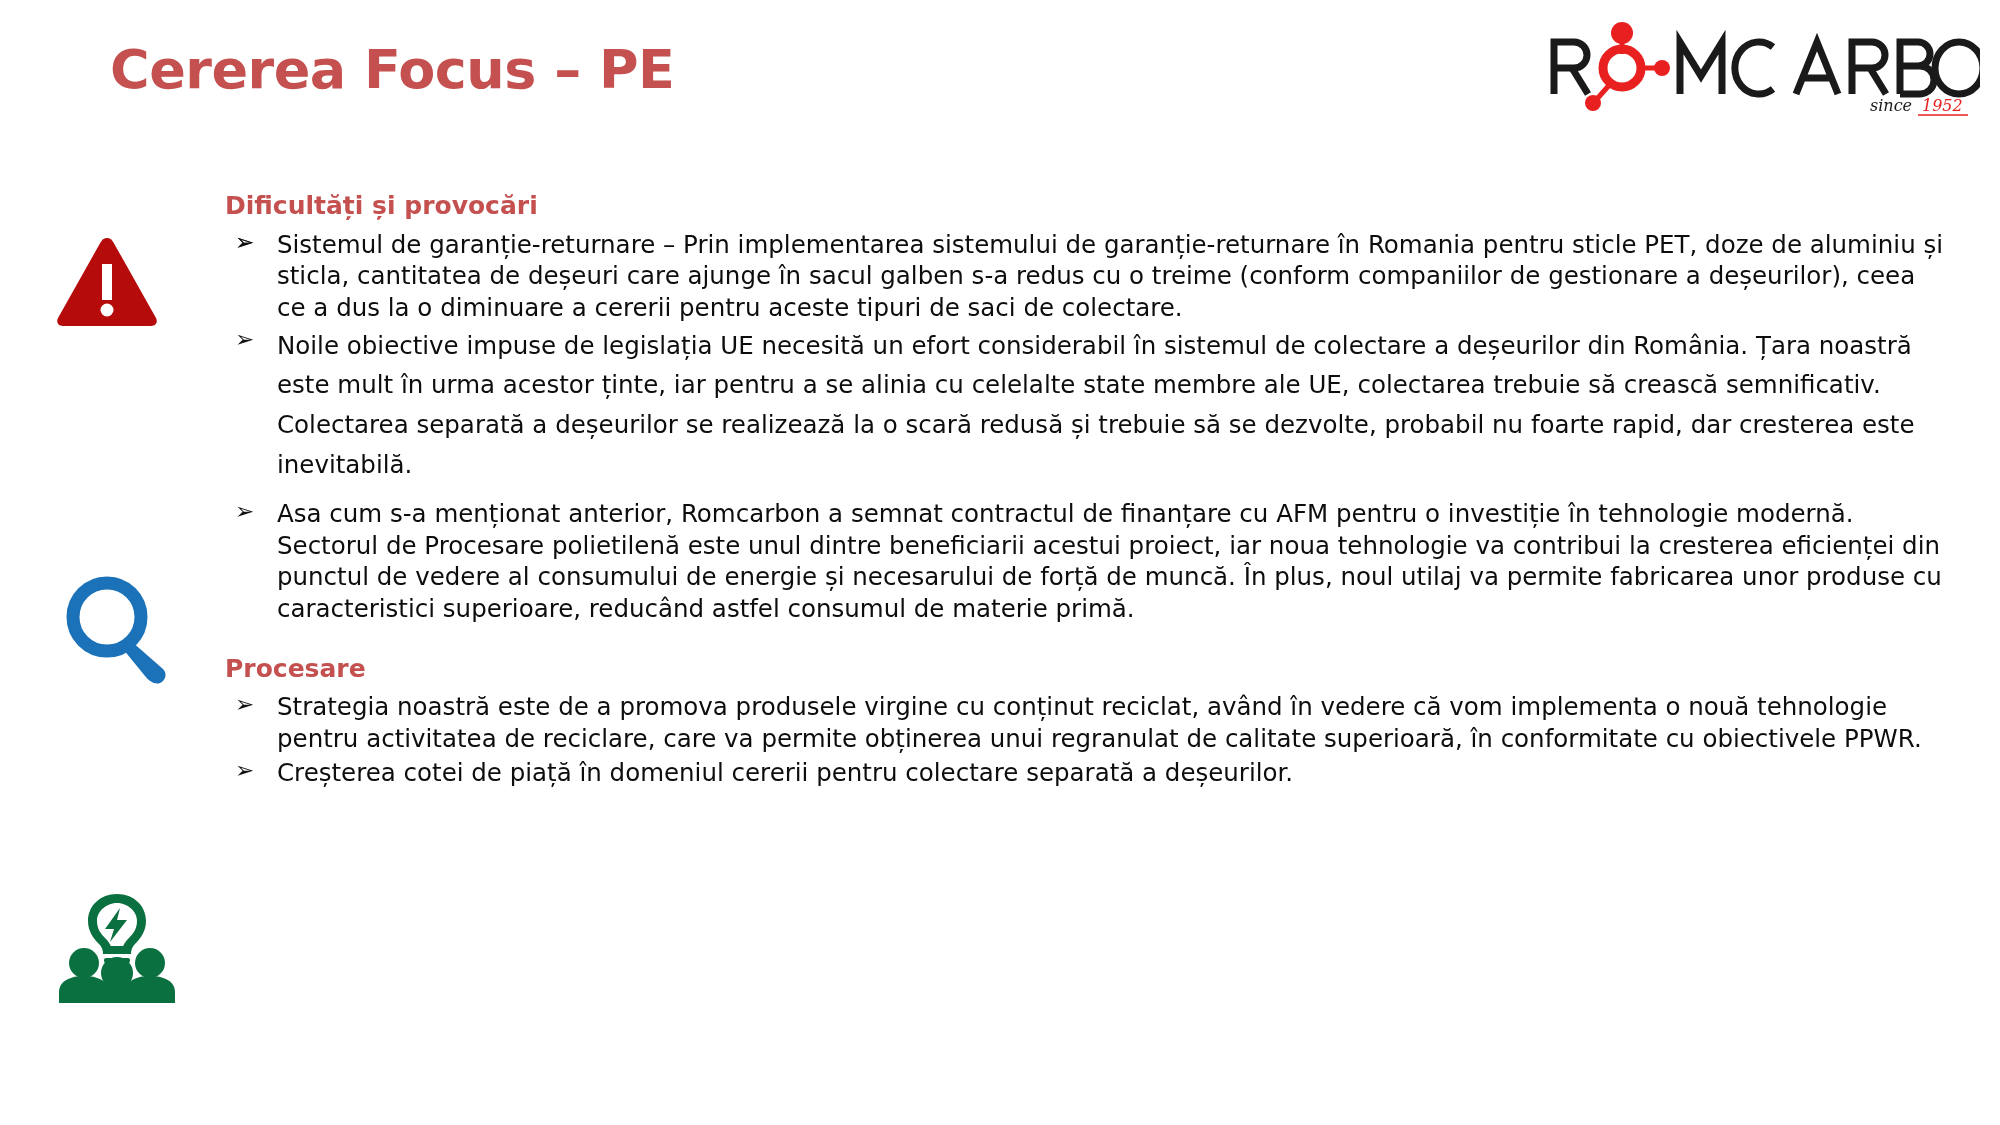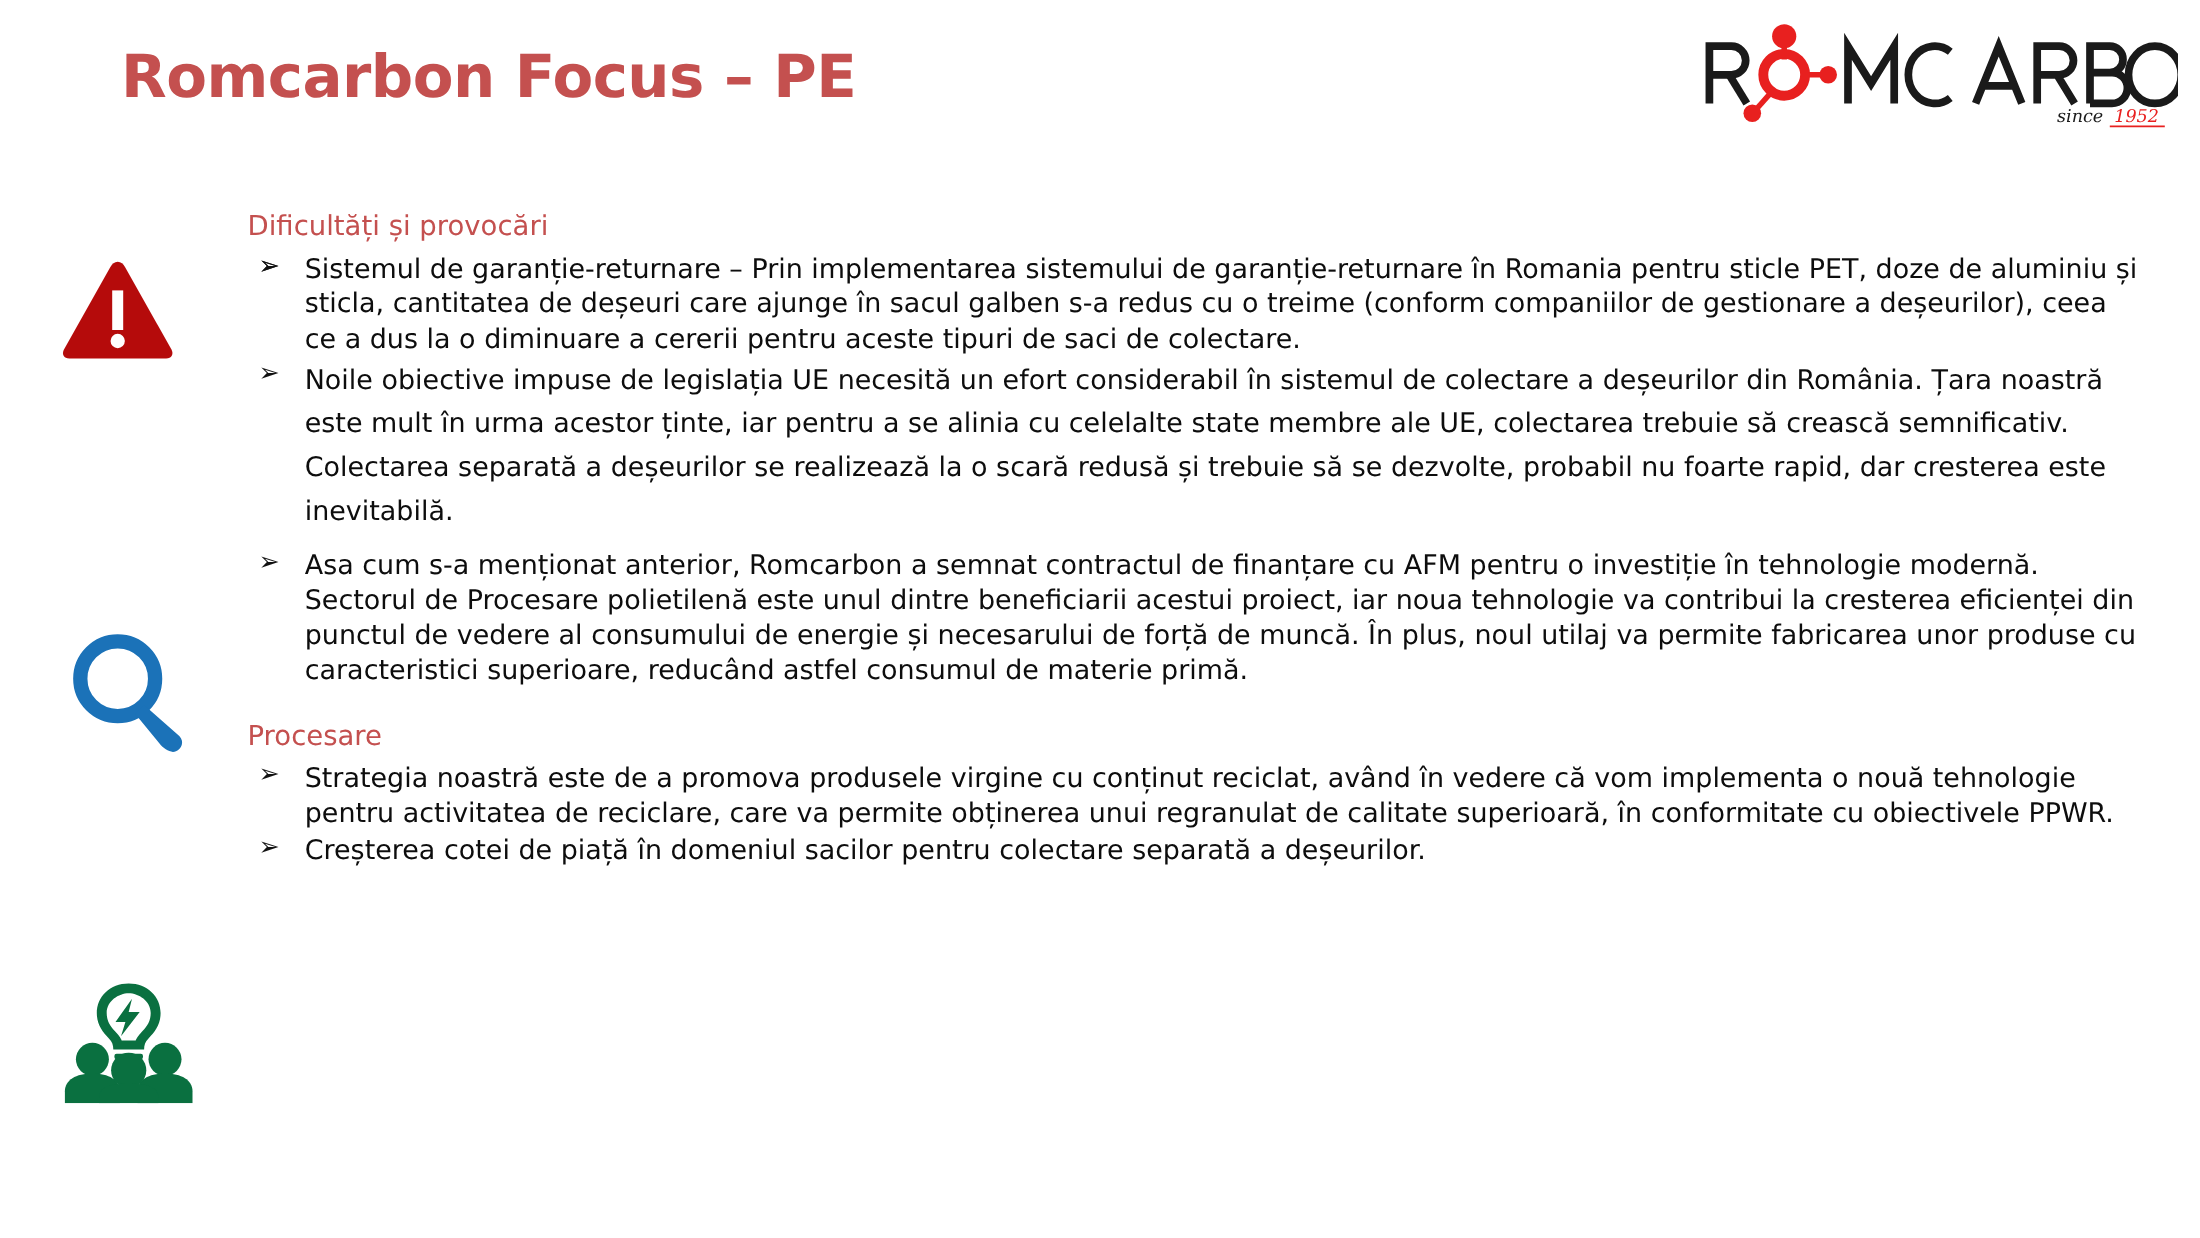--- a/index.html
+++ b/index.html
@@ -51,21 +51,21 @@
   .content {
     position: absolute;
     left: 225px;
     top: 192px;
     width: 1720px;
   }
 
   .section-head {
     color: #C4504F;
     font-size: 25px;
-    font-weight: normal;
+    font-weight: bold;
     margin: 0 0 8px 0;
     line-height: 1.15;
   }
   .section-head.perspective { margin-top: 22px; }
   .section-head.strategie { margin-top: 30px; }
 
   .bullet-list {
     list-style: none;
     margin: 0;
     padding: 0;
@@ -112,21 +112,21 @@
     width: 125px;
     height: 115px;
   }
   .icon-warning svg, .icon-search svg, .icon-team svg { display: block; }
 </style>
 </head>
 <body>
 
 <div class="slide">
 
-  <div class="slide-title">Romcarbon Focus – PE</div>
+  <div class="slide-title">Cererea Focus – PE</div>
 
   <div class="logo">
     <svg width="440" height="100" viewBox="0 0 440 100" xmlns="http://www.w3.org/2000/svg">
 
       <g fill="none" stroke="#1A1A1A" stroke-width="7">
         <path d="M14,78 L14,26 L34,26 A13,13 0 0 1 34,52 L14,52"></path>
         <path d="M32,52 L48,78"></path>
       </g>
 
       <g>
@@ -226,19 +226,19 @@
 
     <div>
       <div class="section-head strategie">Procesare</div>
       <ul class="bullet-list">
         <li class="bullet">
           <span class="arrow">➢</span>
           <span>Strategia noastră este de a promova produsele virgine cu conținut reciclat, având în vedere că vom implementa o nouă tehnologie pentru activitatea de reciclare, care va permite obținerea unui regranulat de calitate superioară, în conformitate cu obiectivele PPWR.</span>
         </li>
         <li class="bullet">
           <span class="arrow">➢</span>
-          <span>Creșterea cotei de piață în domeniul sacilor pentru colectare separată a deșeurilor.</span>
+          <span>Creșterea cotei de piață în domeniul cererii pentru colectare separată a deșeurilor.</span>
         </li>
       </ul>
     </div>
 
   </div>
 </div>
 
 </body></html>

